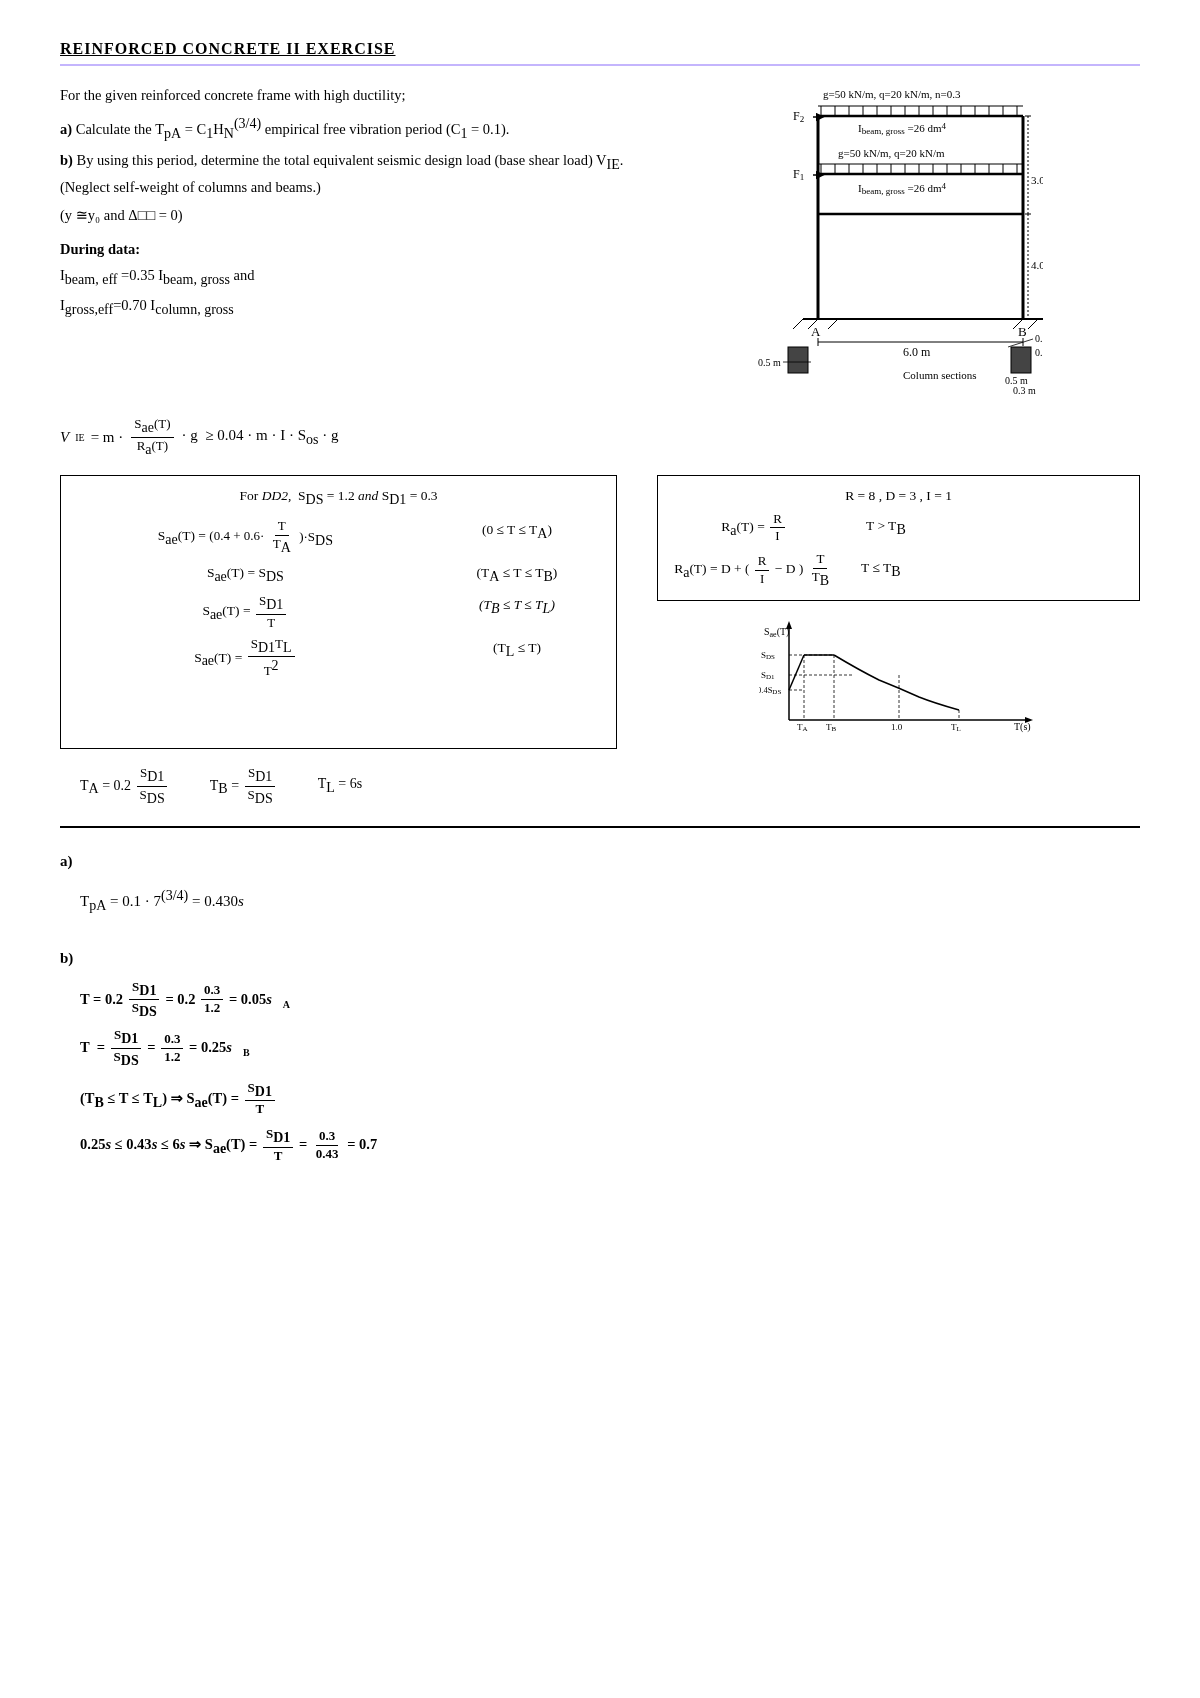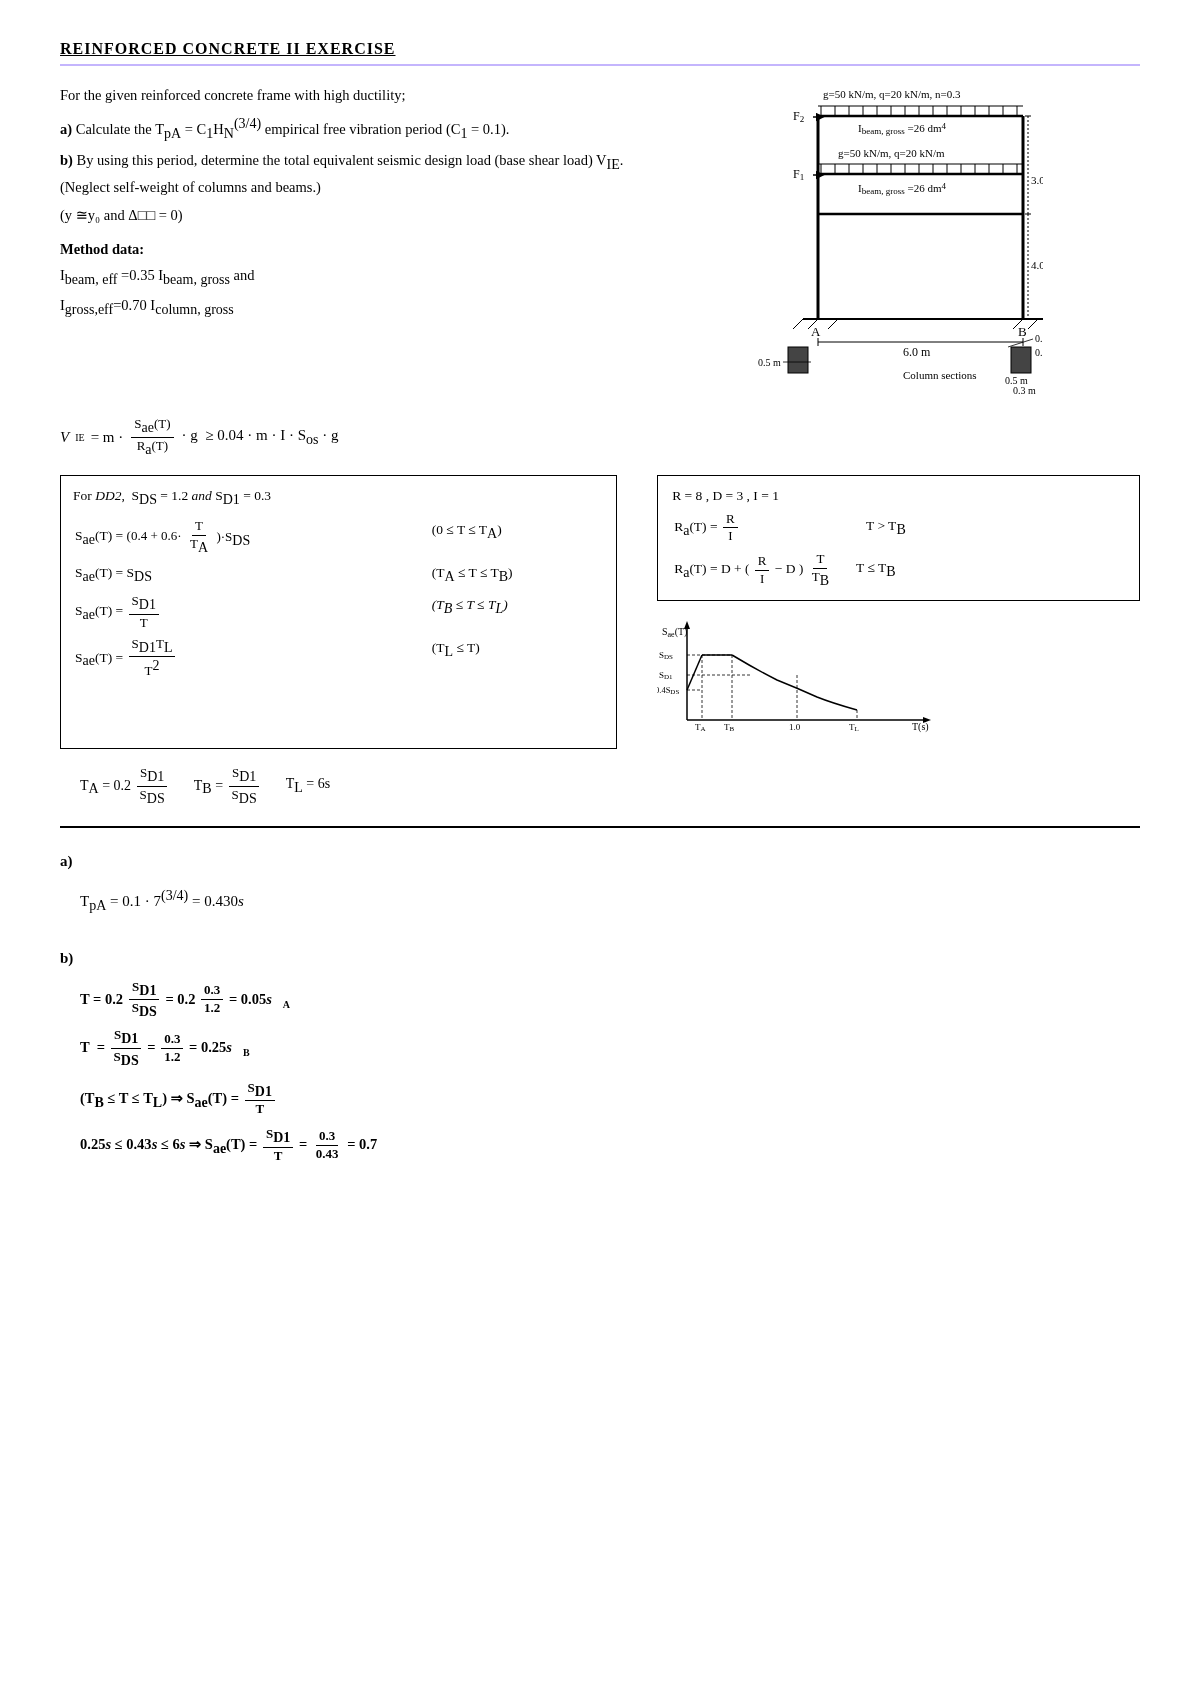--- a/index.html
+++ b/index.html
@@ -47,20 +47,21 @@
       font-size: 15px;
       margin: 14px 0 16px 0;
       display: flex;
       align-items: center;
       gap: 6px;
     }
     .box-section {
       display: flex;
       gap: 40px;
       margin-bottom: 16px;
+      text-align: center;
     }
     .spectrum-box {
       border: 1.5px solid #000;
       padding: 8px 12px;
       font-size: 13.5px;
       line-height: 1.8;
       flex: 1.1;
     }
     .spectrum-box table { width: 100%; }
     .spectrum-box td { vertical-align: top; padding: 1px 0; }
@@ -76,21 +77,21 @@
       font-size: 13.5px;
       line-height: 1.85;
     }
     .chart-area {
       margin-top: 0;
     }
     .t-formula-row {
       font-size: 14px;
       margin: 10px 0 18px 20px;
       display: flex;
-      gap: 24px;
+      gap: 40px;
       align-items: center;
     }
     .divider {
       border: none;
       border-top: 2px solid #000;
       margin: 8px 0 18px 0;
     }
     .part-label {
       font-weight: bold;
       font-size: 15px;
@@ -137,21 +138,21 @@
     <p>For the given reinforced concrete frame with high ductility;</p>
     <p>
       <strong>a)</strong> Calculate the T<sub>pA</sub> = C<sub>1</sub>H<sub>N</sub><sup>(3/4)</sup> empirical free vibration period (C<sub>1</sub> = 0.1).
     </p>
     <p>
       <strong>b)</strong> By using this period, determine the total equivalent seismic design load (base shear load) V<sub>IE</sub>. (Neglect self-weight of columns and beams.)
     </p>
     <p>(y ≅y₀ and Δ□□ = 0)</p>
 
     <div class="given-data">
-      <p class="bold"><strong>Method data:</strong></p>
+      <p class="bold"><strong>During data:</strong></p>
       <p>I<sub>beam, eff</sub> =0.35 I<sub>beam, gross</sub> and</p>
       <p>I<sub>gross,eff</sub>=0.70 I<sub>column, gross</sub></p>
     </div>
   </div>
 
   <div class="diagram-area">
     <svg viewBox="0 0 380 310" width="380" height="310">
 
       <text x="160" y="14" font-size="11" font-family="Times New Roman">g=50 kN/m, q=20 kN/m, n=0.3</text>
 

